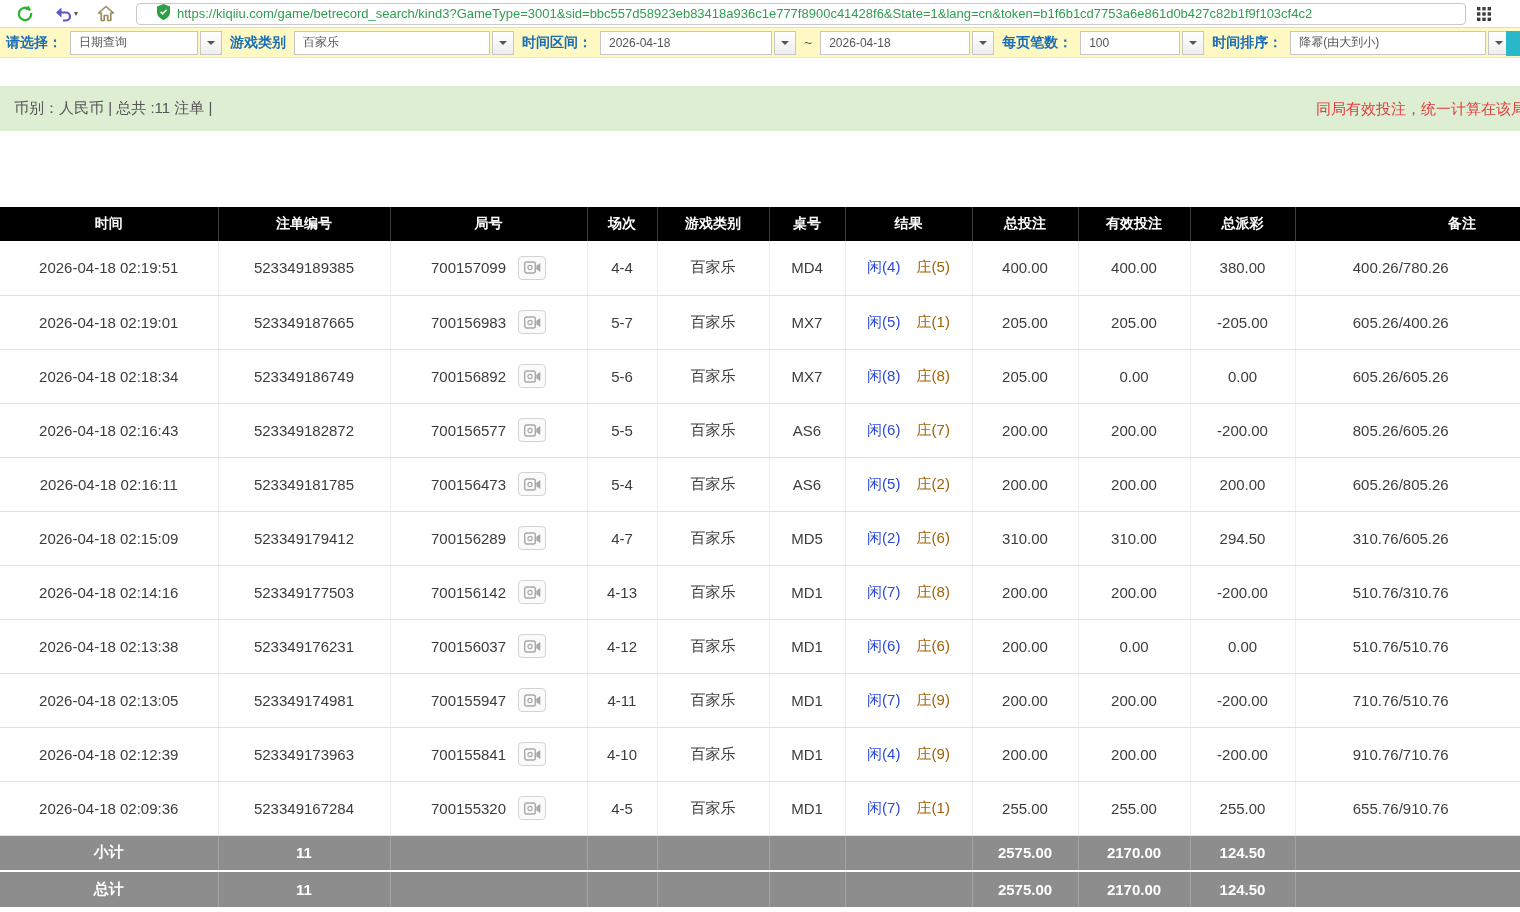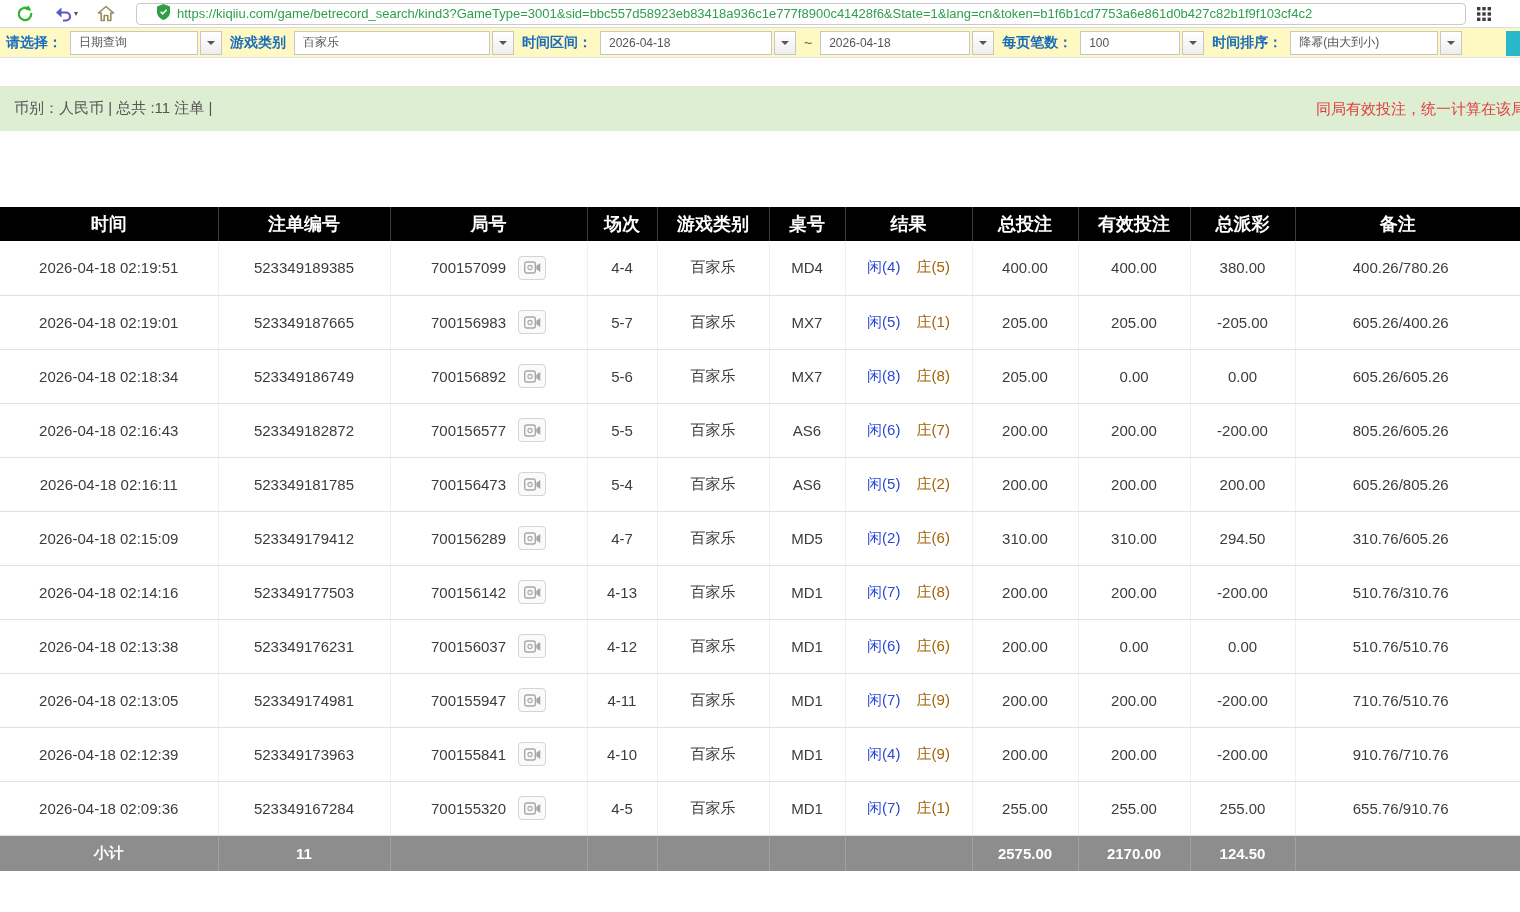--- a/index.html
+++ b/index.html
@@ -38,23 +38,23 @@
 
   
   .gap1 { height:28px; background:#fff; }
   .summary-bar { position:relative; height:45px; background:#ddeed3; display:flex; align-items:center; overflow:hidden; }
   .summary-left { margin-left:14px; font-size:15px; color:#555; white-space:nowrap; }
   .summary-right { position:absolute; left:1316px; top:14px; font-size:15px; color:#e23b3b; white-space:nowrap; }
   .gap2 { height:76px; background:#fff; }
 
   
   table.bets { width:1520px; table-layout:fixed; border-collapse:collapse; }
-  table.bets th { background:#000; color:#fff; font-size:18px; font-weight:bold; height:34px; text-align:center; }
+  table.bets th { background:#000; color:#fff; font-size:14px; font-weight:bold; height:34px; text-align:center; }
   table.bets th + th { border-left:1px solid #3d3d3d; }
-  table.bets th.h-note { text-align:center; padding-right:20px; }
+  table.bets th.h-note { text-align:right; padding-right:44px; }
   table.bets td { height:54px; font-size:15px; color:#3c3c3c; text-align:center; background:#fff;
     border-bottom:1px solid #e0e0e0; overflow:hidden; white-space:nowrap; }
   table.bets tbody td + td { border-left:1px solid #efefef; }
   td.c-note { text-align:right; padding-right:14px; }
   .round-wrap { display:flex; align-items:center; justify-content:center; gap:12px; }
   .video-btn { display:inline-flex; align-items:center; justify-content:center; width:28px; height:24px;
     border:1px solid #d4d4d4; border-radius:4px; background:#fafafa; cursor:pointer; }
   .res-player { color:#2c49d8; }
   .res-banker { color:#a16207; margin-left:12px; }
   .val-blue { color:#2d7fd0; }
@@ -136,21 +136,21 @@
       <input style="width: 150px;" value="2026-04-18">
       <span class="arrow"></span>
     </span>
     <span class="f-label">每页笔数：</span>
     <span class="combo">
       <input style="width: 100px;" value="100">
       <span class="arrow"></span>
     </span>
     <span class="f-label">时间排序：</span>
     <span class="combo">
-      <input style="width: 148px;" value="降幂(由大到小)">
+      <input style="width: 196px;" value="降幂(由大到小)">
       <span class="arrow"></span>
     </span>
     <button class="search-btn">查询</button>
   </div>
 
   <div class="gap1"></div>
 
   <div class="summary-bar">
     <span class="summary-left">币别：人民币 | 总共 :11 注单 |</span>
     <span class="summary-right">同局有效投注，统一计算在该局第</span>
@@ -503,16 +503,29 @@
         <td></td>
         <td></td>
         <td></td>
         <td></td>
         <td></td>
         <td>2575.00</td>
         <td>2170.00</td>
         <td>124.50</td>
         <td></td>
       </tr>
+      <tr class="foot-row total-row">
+        <td>总计</td>
+        <td>11</td>
+        <td></td>
+        <td></td>
+        <td></td>
+        <td></td>
+        <td></td>
+        <td>2575.00</td>
+        <td>2170.00</td>
+        <td>124.50</td>
+        <td></td>
+      </tr>
     </tfoot>
   </table>
 
 </div>
 
 </body></html>

